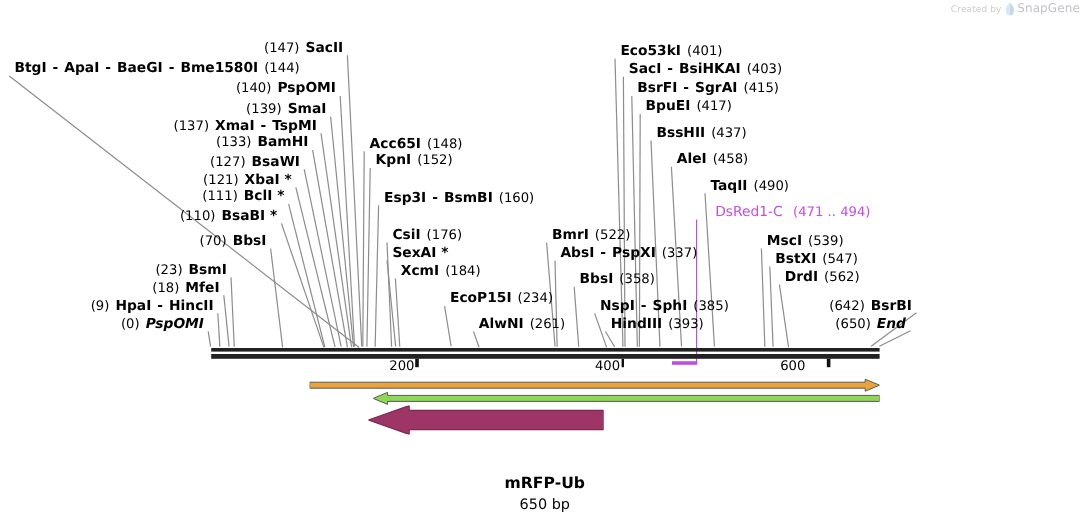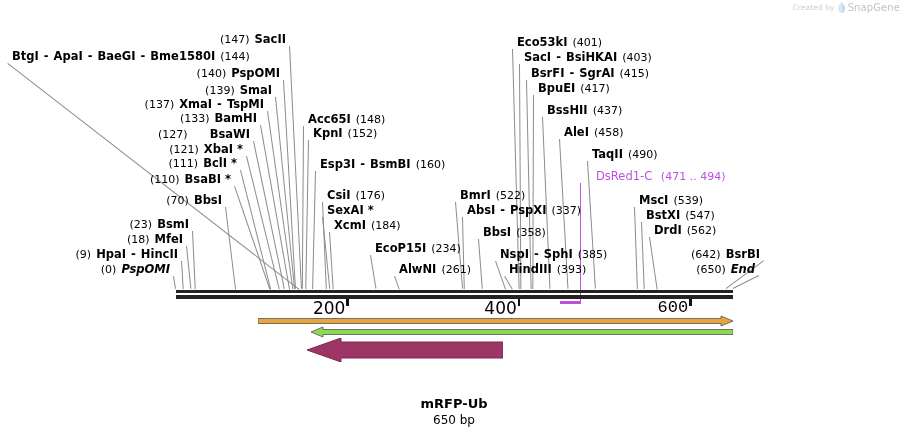--- a/index.html
+++ b/index.html
@@ -38,21 +38,21 @@
   .lbl.italic .nm{font-style:italic;}
   .lbl.feat{color:#c04fe0;}
   .lbl.feat .nm{font-weight:400;}
   .lbl.feat .pos{color:#c04fe0;}
 
   
   .leader{position:absolute;background:#8c8c8c;transform-origin:top left;}
 
   
   .ruler-top{position:absolute;background:#222;}
-  .tick-label{position:absolute;font-size:17px;color:#000;white-space:nowrap;}
+  .tick-label{position:absolute;font-size:11px;color:#000;white-space:nowrap;}
   .tick-mark{position:absolute;background:#111;width:2.5px;}
   .titleblock{
     position:absolute;left:0;right:0;text-align:center;
   }
   .titleblock .t1{font-size:13px;font-weight:bold;color:#000;}
   .titleblock .t2{font-size:12px;color:#000;margin-top:2px;}
 
   .ubq-wrap{position:absolute;}
   .ubq-label{
     position:absolute;color:#fff;font-size:11.5px;
@@ -119,21 +119,21 @@
       <div class="leader" style="left: 579.611px; top: 183px; width: 1.5px; height: 120px; background: rgb(192, 79, 224);"></div>
     </div>
 
   <div id="labels">
       <div class="lbl" style="top: 33px; left: 0px; width: 286px; text-align: right;"><span class="pos">(147)</span><span class="nm" style="margin-left: 5px;">SacII</span></div>
       <div class="lbl" style="top: 50px; left: 12px;"><span class="nm">BtgI</span><span class="dash" style="margin-left: 5px;">-</span><span class="nm" style="margin-left: 5px;">ApaI</span><span class="dash" style="margin-left: 5px;">-</span><span class="nm" style="margin-left: 5px;">BaeGI</span><span class="dash" style="margin-left: 5px;">-</span><span class="nm" style="margin-left: 5px;">Bme1580I</span><span class="pos" style="margin-left: 5px;">(144)</span></div>
       <div class="lbl" style="top: 67px; left: 0px; width: 280px; text-align: right;"><span class="pos">(140)</span><span class="nm" style="margin-left: 5px; text-align: right;">PspOMI</span></div>
       <div class="lbl" style="top: 84px; left: 0px; width: 272px; text-align: right;"><span class="pos">(139)</span><span class="nm" style="margin-left: 5px;">SmaI</span></div>
       <div class="lbl" style="top: 98px; left: 0px; width: 264px; text-align: right;"><span class="pos">(137)</span><span class="nm" style="margin-left: 5px;">XmaI</span><span class="dash" style="margin-left: 5px;">-</span><span class="nm" style="margin-left: 5px;">TspMI</span></div>
       <div class="lbl" style="top: 112px; left: 0px; width: 257px; text-align: right;"><span class="pos">(133)</span><span class="nm" style="margin-left: 5px;">BamHI</span></div>
-      <div class="lbl" style="top: 128px; left: 0px; width: 250px; text-align: right;"><span class="pos">(127)</span><span class="nm" style="margin-left: 22px;">BsaWI</span></div>
+      <div class="lbl" style="top: 128px; left: 0px; width: 250px; text-align: right;"><span class="pos">(127)</span><span class="nm" style="margin-left: 5px;">BsaWI</span></div>
       <div class="lbl" style="top: 143px; left: 0px; width: 243px; text-align: right;"><span class="pos">(121)</span><span class="nm" style="margin-left: 5px;">XbaI *</span></div>
       <div class="lbl" style="top: 157px; left: 0px; width: 237px; text-align: right;"><span class="pos">(111)</span><span class="nm" style="margin-left: 5px;">BclI *</span></div>
       <div class="lbl" style="top: 173px; left: 0px; width: 231px; text-align: right;"><span class="pos">(110)</span><span class="nm" style="margin-left: 5px;">BsaBI *</span></div>
       <div class="lbl" style="top: 194px; left: 0px; width: 222px; text-align: right;"><span class="pos">(70)</span><span class="nm" style="margin-left: 5px;">BbsI</span></div>
       <div class="lbl" style="top: 218px; left: 0px; width: 189px; text-align: right;"><span class="pos">(23)</span><span class="nm" style="margin-left: 5px;">BsmI</span></div>
       <div class="lbl" style="top: 233px; left: 0px; width: 183px; text-align: right;"><span class="pos">(18)</span><span class="nm" style="margin-left: 5px;">MfeI</span></div>
       <div class="lbl" style="top: 248px; left: 0px; width: 178px; text-align: right;"><span class="pos">(9)</span><span class="nm" style="margin-left: 5px;">HpaI</span><span class="dash" style="margin-left: 5px;">-</span><span class="nm" style="margin-left: 5px;">HincII</span></div>
       <div class="lbl italic" style="top: 263px; left: 0px; width: 170px; text-align: right;"><span class="pos">(0)</span><span class="nm" style="margin-left: 5px;">PspOMI</span></div>
       <div class="lbl" style="top: 113px; left: 308px;"><span class="nm">Acc65I</span><span class="pos" style="margin-left: 5px;">(148)</span></div>
       <div class="lbl" style="top: 127px; left: 313px;"><span class="nm">KpnI</span><span class="pos" style="margin-left: 5px;">(152)</span></div>
@@ -168,21 +168,21 @@
   </div>
 
   <div id="ruler">
       <div class="ruler-top" style="left: 176px; top: 290px; width: 557px; height: 3px; background: rgb(34, 34, 34);"></div>
       <div class="ruler-top" style="left: 176px; top: 295px; width: 557px; height: 4px; background: rgb(34, 34, 34);"></div>
       <div class="tick-mark" style="left: 346.385px; top: 299px; height: 7px;"></div>
       <div class="tick-label" style="left: 307.385px; top: 298px; width: 38px; text-align: right;">200</div>
       <div class="tick-mark" style="left: 517.769px; top: 299px; height: 7px;"></div>
       <div class="tick-label" style="left: 478.769px; top: 298px; width: 38px; text-align: right;">400</div>
       <div class="tick-mark" style="left: 689.154px; top: 299px; height: 7px;"></div>
-      <div class="tick-label" style="left: 650.154px; top: 298px; width: 38px; text-align: right; font-family: Liberation Mono, monospace;">600</div>
+      <div class="tick-label" style="left: 650.154px; top: 298px; width: 38px; text-align: left;">600</div>
       <div style="position: absolute; left: 559.611px; top: 301px; width: 21px; height: 3px; background: rgb(192, 79, 224);"></div>
     </div>
 
   <div id="arrows">
       <div style="position: absolute; left: 258px; top: 315px;">
         <svg width="475" height="12" viewBox="0 0 475 12" style="display: block;">
           <polygon points="0,3.5 463,3.5 463,1 475,6 463,11 463,8.5 0,8.5" fill="#e8a33d" stroke="#555" stroke-width="0.8"></polygon>
         </svg>
       </div>
       <div style="position: absolute; left: 311px; top: 326px;">

